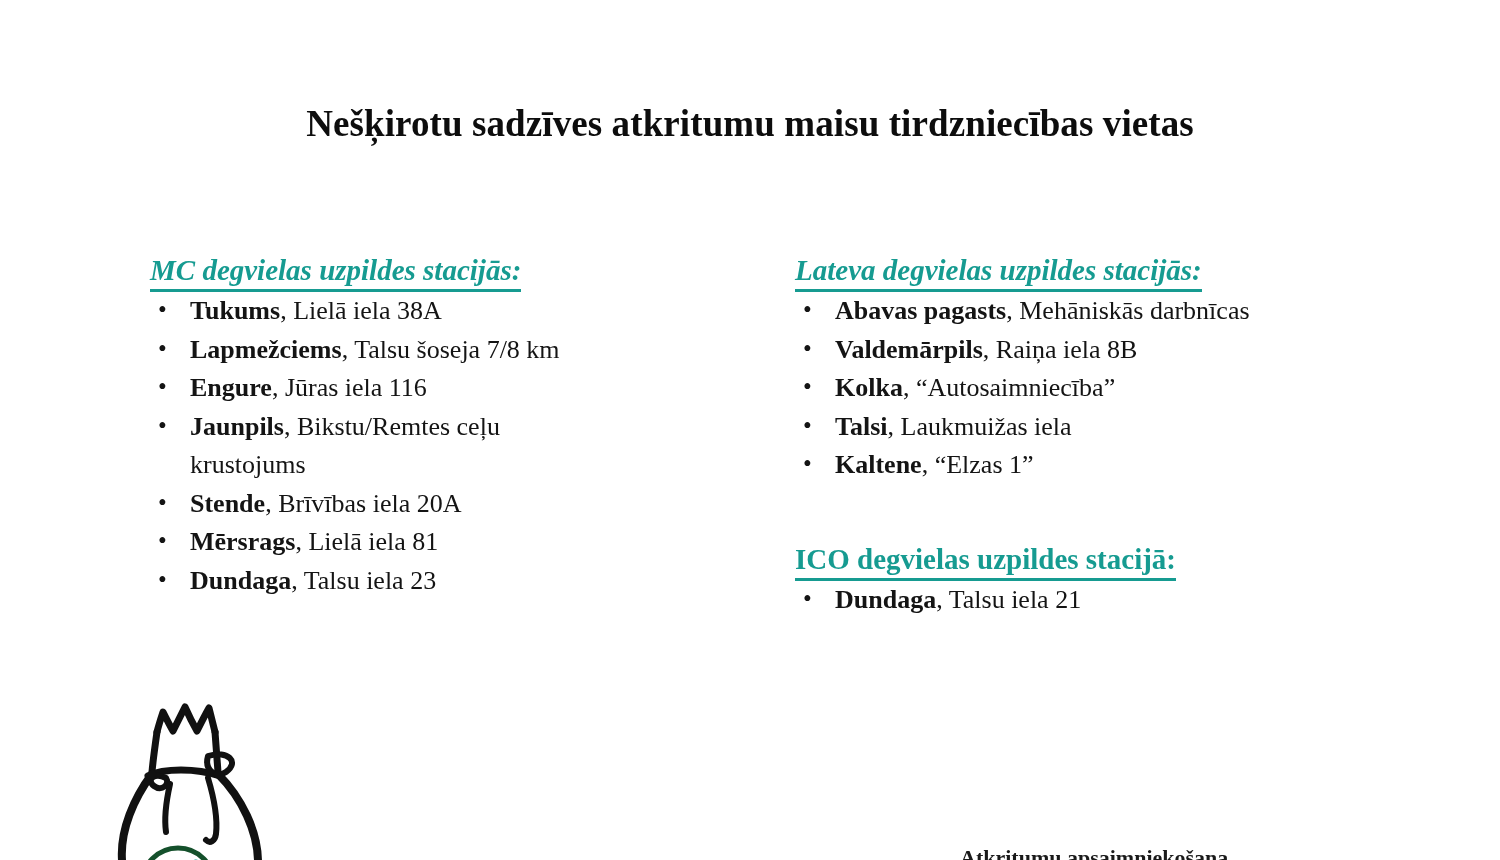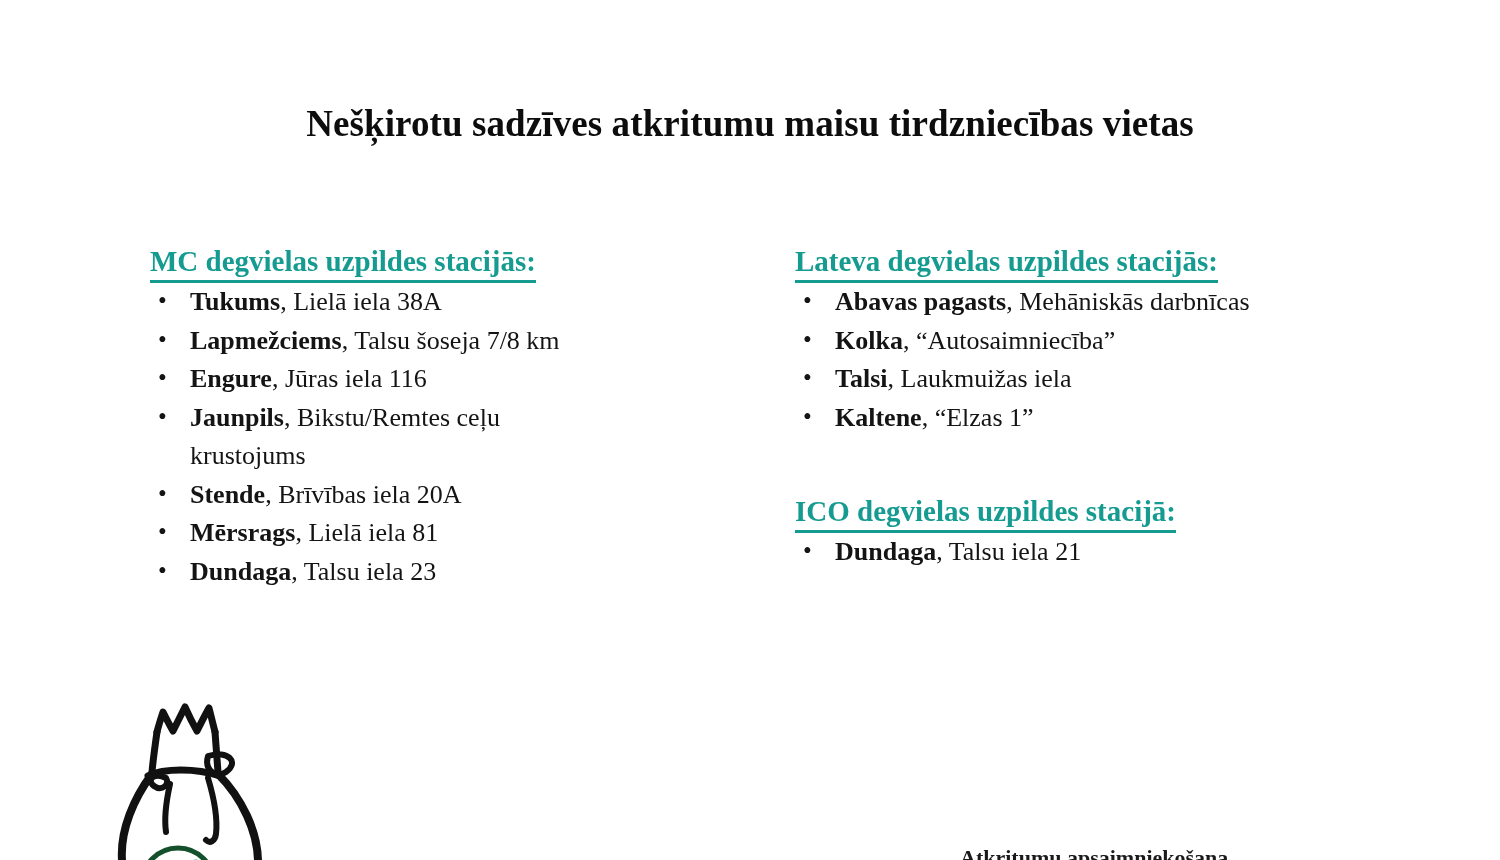--- a/index.html
+++ b/index.html
@@ -53,21 +53,21 @@
     font-weight: bold;
     line-height: 36px;
     color: #169b91;
     white-space: nowrap;
     display: inline-block;
     border-bottom: 3px solid #169b91;
     padding-bottom: 1px;
     margin: 0;
   }
   .heading-wrap { display: block; }
-  .heading-gap-1 { margin-top: 3px; }
+  .heading-gap-1 { margin-top: 12px; font-style: italic; }
   .heading-gap-2 { margin-top: 56px; }
 
   
   ul.places {
     list-style: none;
     margin: 0;
     padding: 0;
   }
   .list-offset-left  { margin-top: 32px; padding-left: 8px; }
   .list-offset-right { margin-top: 32px; padding-left: 34px; }
@@ -162,20 +162,23 @@
 
   <div class="col col-right">
 
     <span class="heading-wrap heading-gap-1">
       <span class="section-heading">Lateva degvielas uzpildes stacijās:</span>
     </span>
 
     <ul class="places list-offset-right">
       <li>
         <span class="place-name">Abavas pagasts</span><span class="place-addr">, Mehāniskās darbnīcas</span>
+      </li>
+      <li>
+        <span class="place-name">Valdemārpils</span><span class="place-addr">, Raiņa iela 8B</span>
       </li>
       <li>
         <span class="place-name">Kolka</span><span class="place-addr">, “Autosaimniecība”</span>
       </li>
       <li>
         <span class="place-name">Talsi</span><span class="place-addr">, Laukmuižas iela</span>
       </li>
       <li>
         <span class="place-name">Kaltene</span><span class="place-addr">, “Elzas 1”</span>
       </li>

